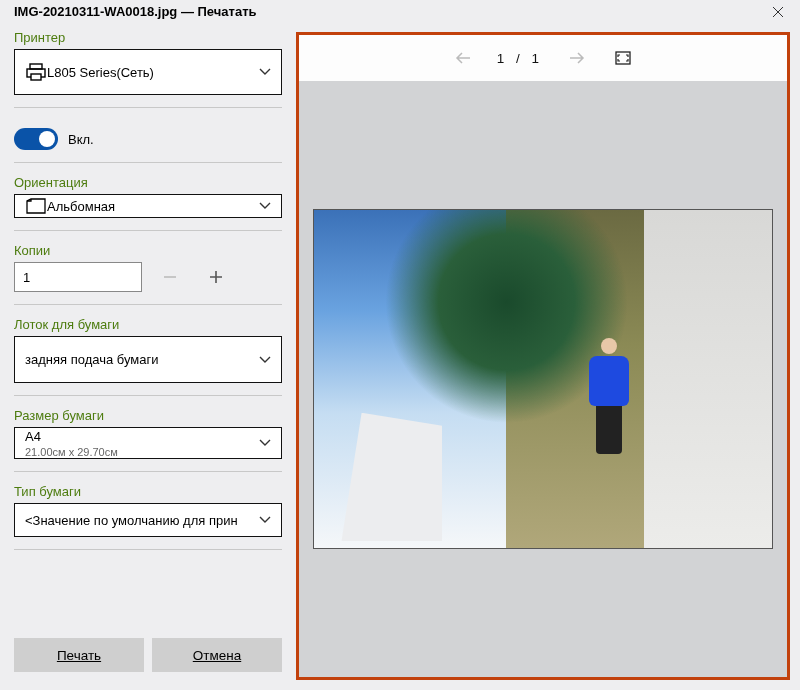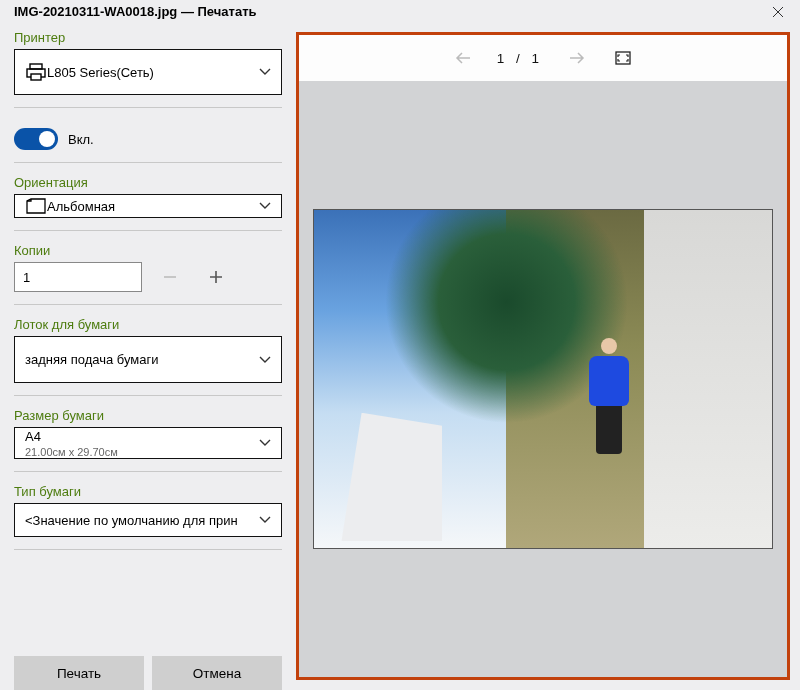--- a/index.html
+++ b/index.html
@@ -27,21 +27,21 @@
 
   .toggle-row { display:flex; align-items:center; gap:10px; margin-top:8px; }
   .toggle { width:44px; height:22px; border-radius:11px; background:#0a53a8; position:relative; cursor:pointer; }
   .toggle .knob { position:absolute; right:3px; top:3px; width:16px; height:16px; border-radius:50%; background:#fff; }
 
   .copies-row { display:flex; align-items:center; gap:10px; }
   .numbox { width:128px; height:30px; border:1px solid #888; background:#fff; padding:0 8px; font-size:13px; display:flex; align-items:center; }
   .stepbtn { width:36px; height:30px; color:#555; font-size:22px; display:flex; align-items:center; justify-content:center; cursor:pointer; }
   .stepbtn.minus { color:#bbb; }
 
-  .footer { margin-top:auto; display:flex; gap:8px; padding-bottom:0; }
+  .footer { margin-top:auto; display:flex; gap:8px; padding-bottom:18px;text-decoration:underline; }
   .btn { flex:1; height:34px; background:#cfcfcf; display:flex; align-items:center; justify-content:center; font-size:13.5px; color:#000; cursor:pointer; }
 
   .preview-toolbar { display:flex; align-items:center; justify-content:center; gap:22px; height:46px; color:#111; }
   .nav { color:#aaa; font-size:16px; padding:2px 4px; }
   .pagecount { font-size:13.5px; letter-spacing:4px; }
   .fit { font-size:13px; padding:2px 4px; }
 
   .preview-stage { flex:1; background:#d2d3d5; display:flex; align-items:center; justify-content:center; padding:10px; }
   .sheet { background:#fff; width:460px; height:340px; border:1px solid #555; display:flex; align-items:center; justify-content:center; position:relative; overflow:hidden; }
   .photo { width:100%; height:100%; position:relative; }

